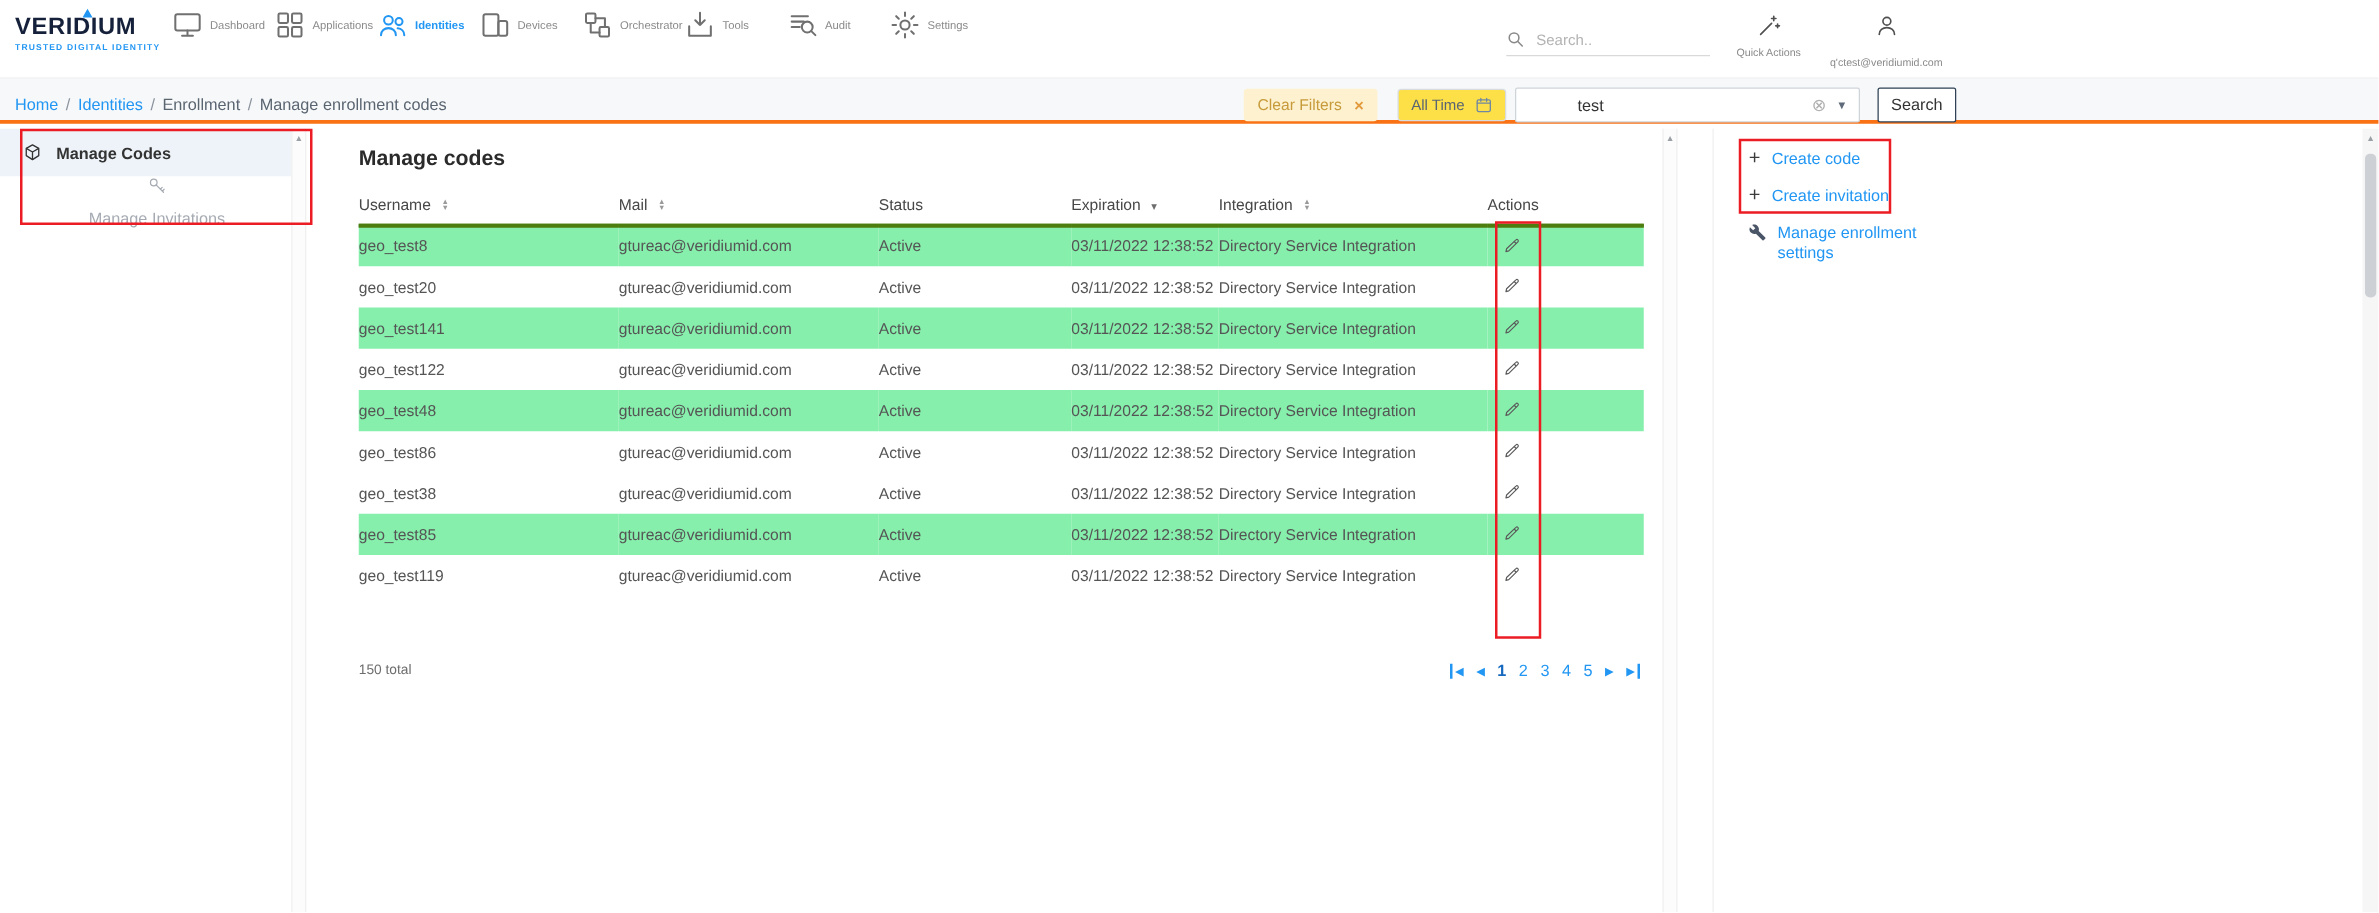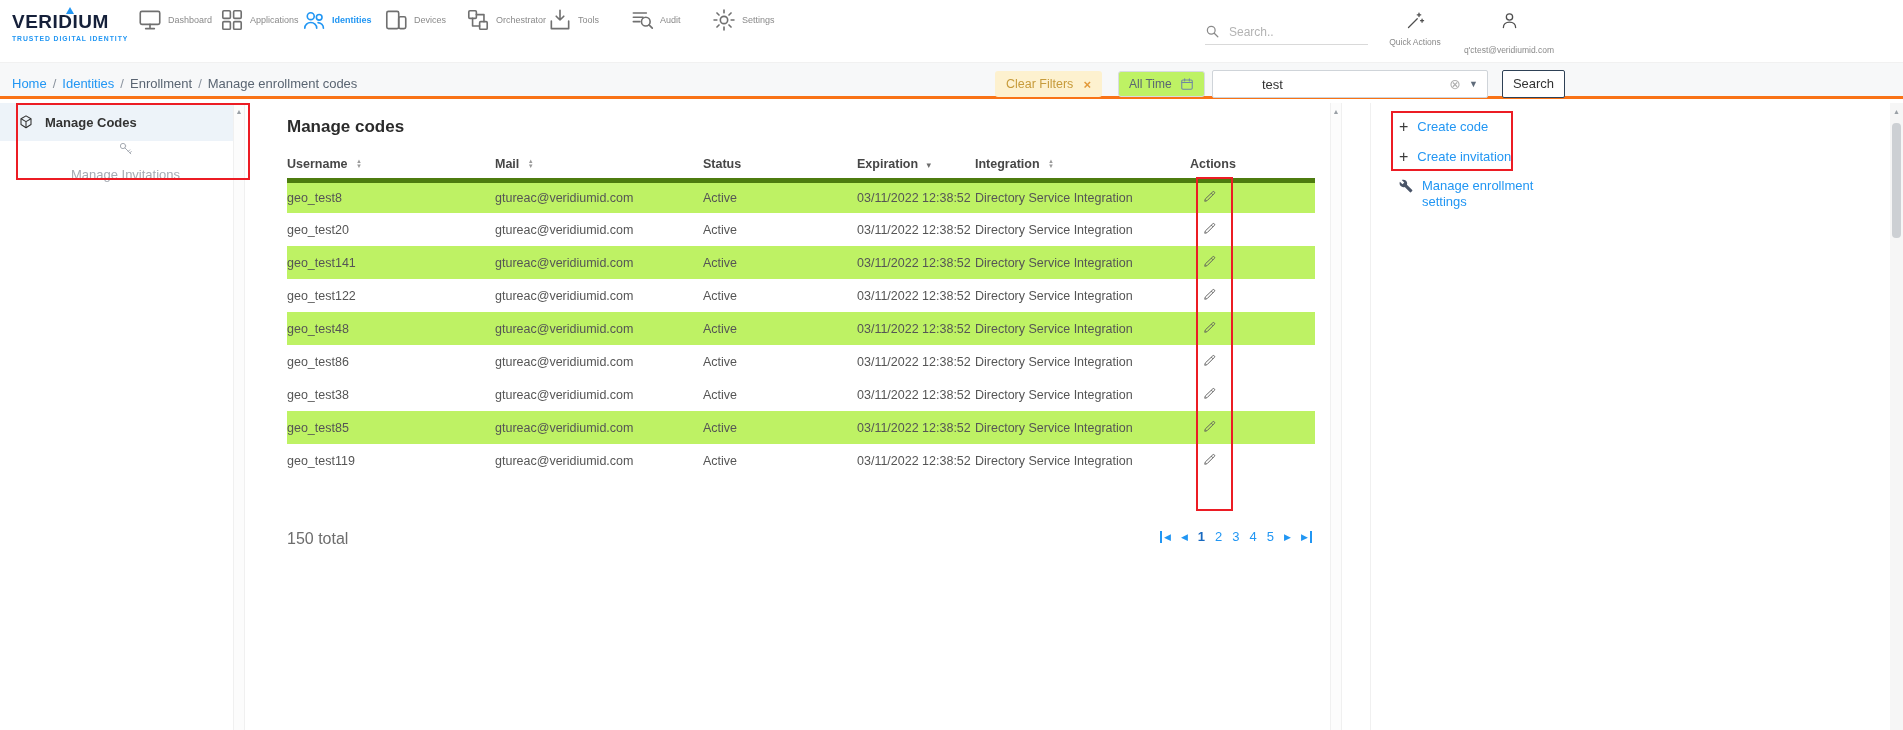--- a/index.html
+++ b/index.html
@@ -41,21 +41,21 @@
   .breadcrumb { position:absolute; left:12px; top:13px; font-size:13px; color:#5a6572; }
   .bc-link { color:#2196f3; cursor:pointer; }
   .bc-sep { color:#8a939e; margin:0 6px; }
   .bc-text { color:#5a6572; }
 
   .chip-clear { position:absolute; left:995px; top:8px; height:26px; background:#fdf1cf; border-radius:3px;
                 display:flex; align-items:center; gap:10px; padding:0 11px; font-size:12.5px; color:#c79b3b; cursor:pointer; }
   .chip-x { color:#e2993a; font-size:13px; font-weight:bold; }
 
   .time-filter { position:absolute; left:1118px; top:8px; height:26px; border:1px solid #d8dce0; border-radius:3px;
-                 background:#bef264; display:flex; align-items:center; gap:8px; padding:0 10px; font-size:12px;
+                 background:#fde047; display:flex; align-items:center; gap:8px; padding:0 10px; font-size:12px;
                  color:#5a6572; cursor:pointer; }
   .cal-ic { color:#6f87a3; display:flex; }
 
   .filter-input-wrap { position:absolute; left:1212px; top:7px; width:276px; height:28px; border:1px solid #cfd4d9;
                        border-radius:2px; background:#fff; display:flex; align-items:center; padding:0 9px; }
   .filter-input-wrap input { flex:1; border:none; outline:none; font-size:13px; color:#333; font-family:inherit;margin-left:40px; }
   .clear-circle { color:#b0b0b0; font-size:14px; cursor:pointer; line-height:1; }
   .caret { color:#5f6b7a; font-size:9px; margin-left:8px; cursor:pointer; }
 
   .search-btn { position:absolute; left:1502px; top:7px; width:63px; height:28px; border:1px solid #2e4156;
@@ -75,32 +75,32 @@
   .vstrip-left { left:233px; }
   .vstrip-mid { left:1330px; }
   .vstrip-right { right:0; width:13px; background:#f6f6f6; border:none; }
   .vstrip-arrow { display:block; text-align:center; font-size:7px; color:#9aa0a6; padding-top:5px; cursor:pointer; }
   .scroll-thumb { position:absolute; left:2px; right:2px; top:20px; height:115px; background:#cdd0d4; border-radius:4px; cursor:grab; }
 
   
   .main-title { position:absolute; left:287px; top:117px; font-size:17px; font-weight:bold; color:#2b2b2b; }
   .codes-table { position:absolute; left:287px; top:150px; width:1028px; border-collapse:collapse; table-layout:fixed;
                  font-size:12.5px; color:#555; }
-  .codes-table th { text-align:left; font-weight:bold; color:#474747; height:30px; vertical-align:middle;
-                    border-bottom:5px solid #4d7c0f; cursor:pointer; }
+  .codes-table th { text-align:left; font-weight:normal; color:#474747; height:30px; vertical-align:middle;
+                    border-bottom:3px solid #4d7c0f; cursor:pointer; }
   .codes-table td { height:33px; vertical-align:middle; }
-  .codes-table tr.alt { background:#bef264;margin-top:14px; }
+  .codes-table tr.alt { background:#86efac;margin-top:14px; }
   .sort { display:inline-flex; flex-direction:column; margin-left:5px; vertical-align:middle; color:#9a9a9a; }
   .sort i { font-style:normal; font-size:6px; line-height:5px; }
   .sort-single { color:#6d6d6d; font-size:9px; margin-left:5px; }
   .col-actions-cell { padding-left:13px; }
   .pencil { display:inline-flex; cursor:pointer; }
   .pencil svg { width:14px; height:14px; }
 
-  .total { position:absolute; left:287px; top:530px; font-size:16px; color:#6d6d6d; }
+  .total { position:absolute; left:287px; top:530px; font-size:11px; color:#6d6d6d; }
   .pagination { position:absolute; left:1160px; top:529px; display:flex; align-items:center; gap:10px;
                 font-size:13px; color:#2196f3; }
   .pg-btn { font-size:9px; cursor:pointer; line-height:12px; }
   .bar-left { border-left:2px solid currentColor; padding-left:2px; }
   .bar-right { border-right:2px solid currentColor; padding-right:2px; }
   .page { cursor:pointer; }
   .page.current { font-weight:bold; color:#1769c0; }
 
   
   .rightpanel { position:absolute; left:1370px; top:103px; right:13px; bottom:0; background:#fff;

